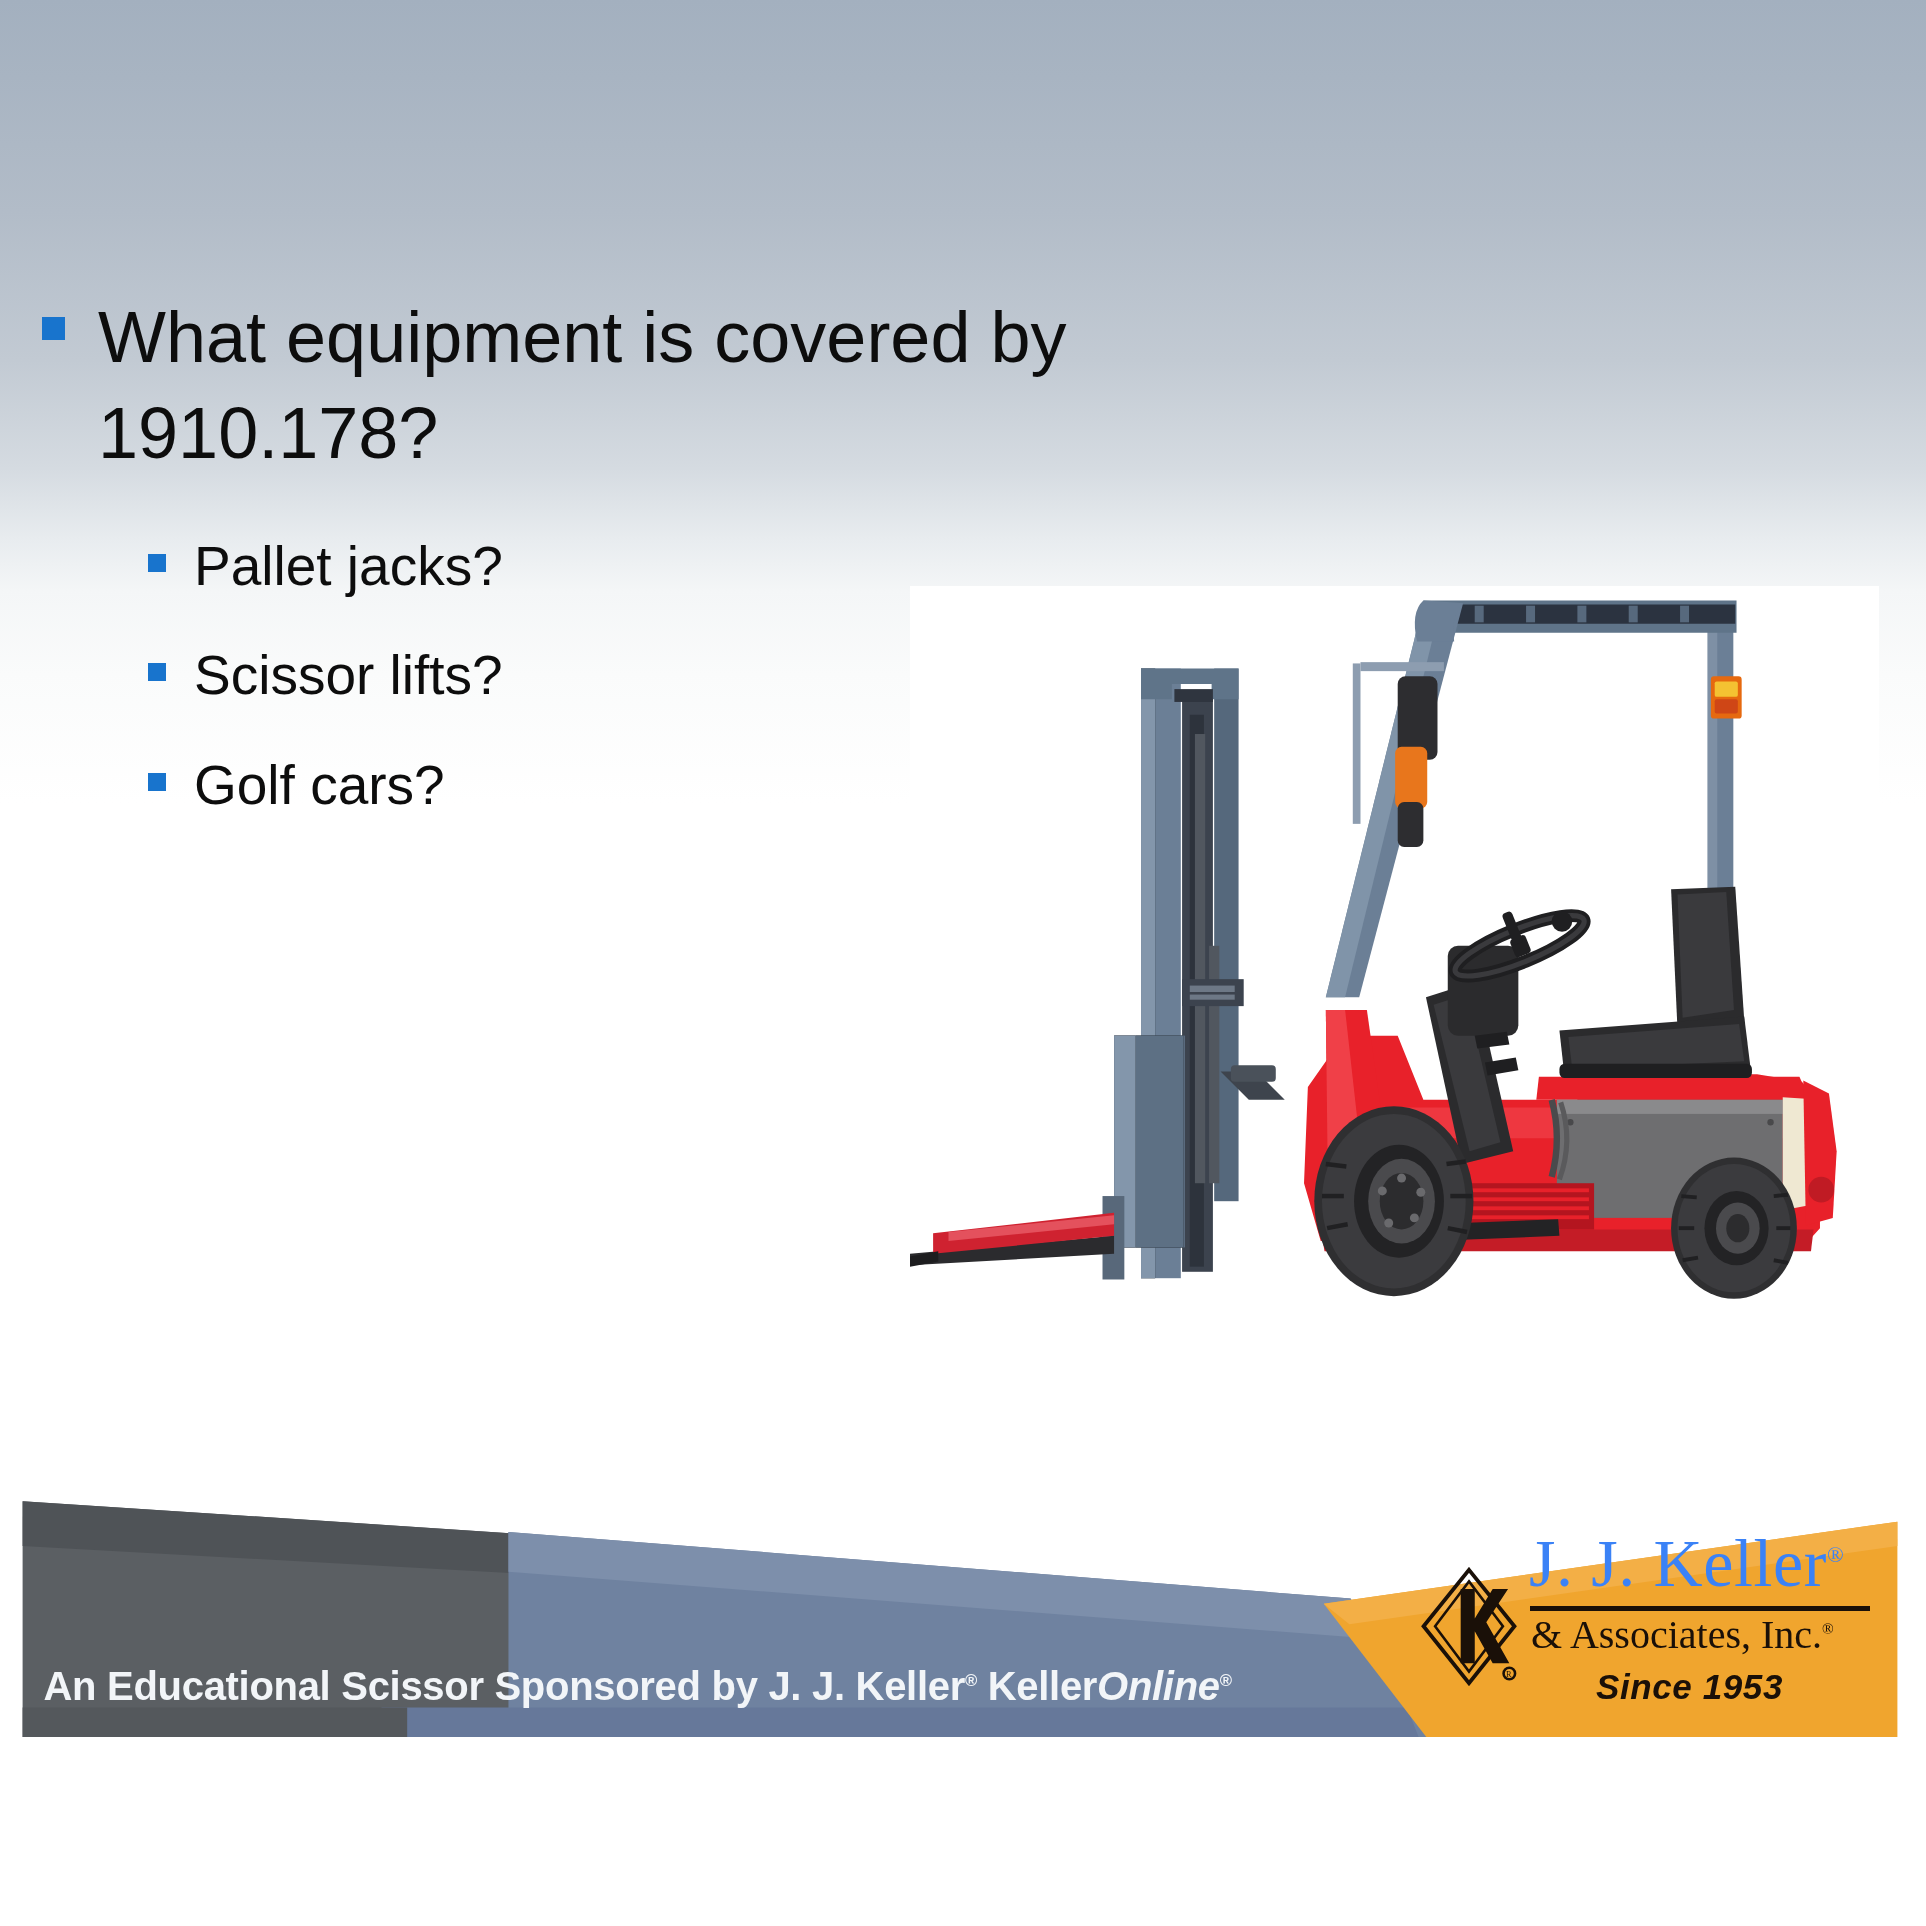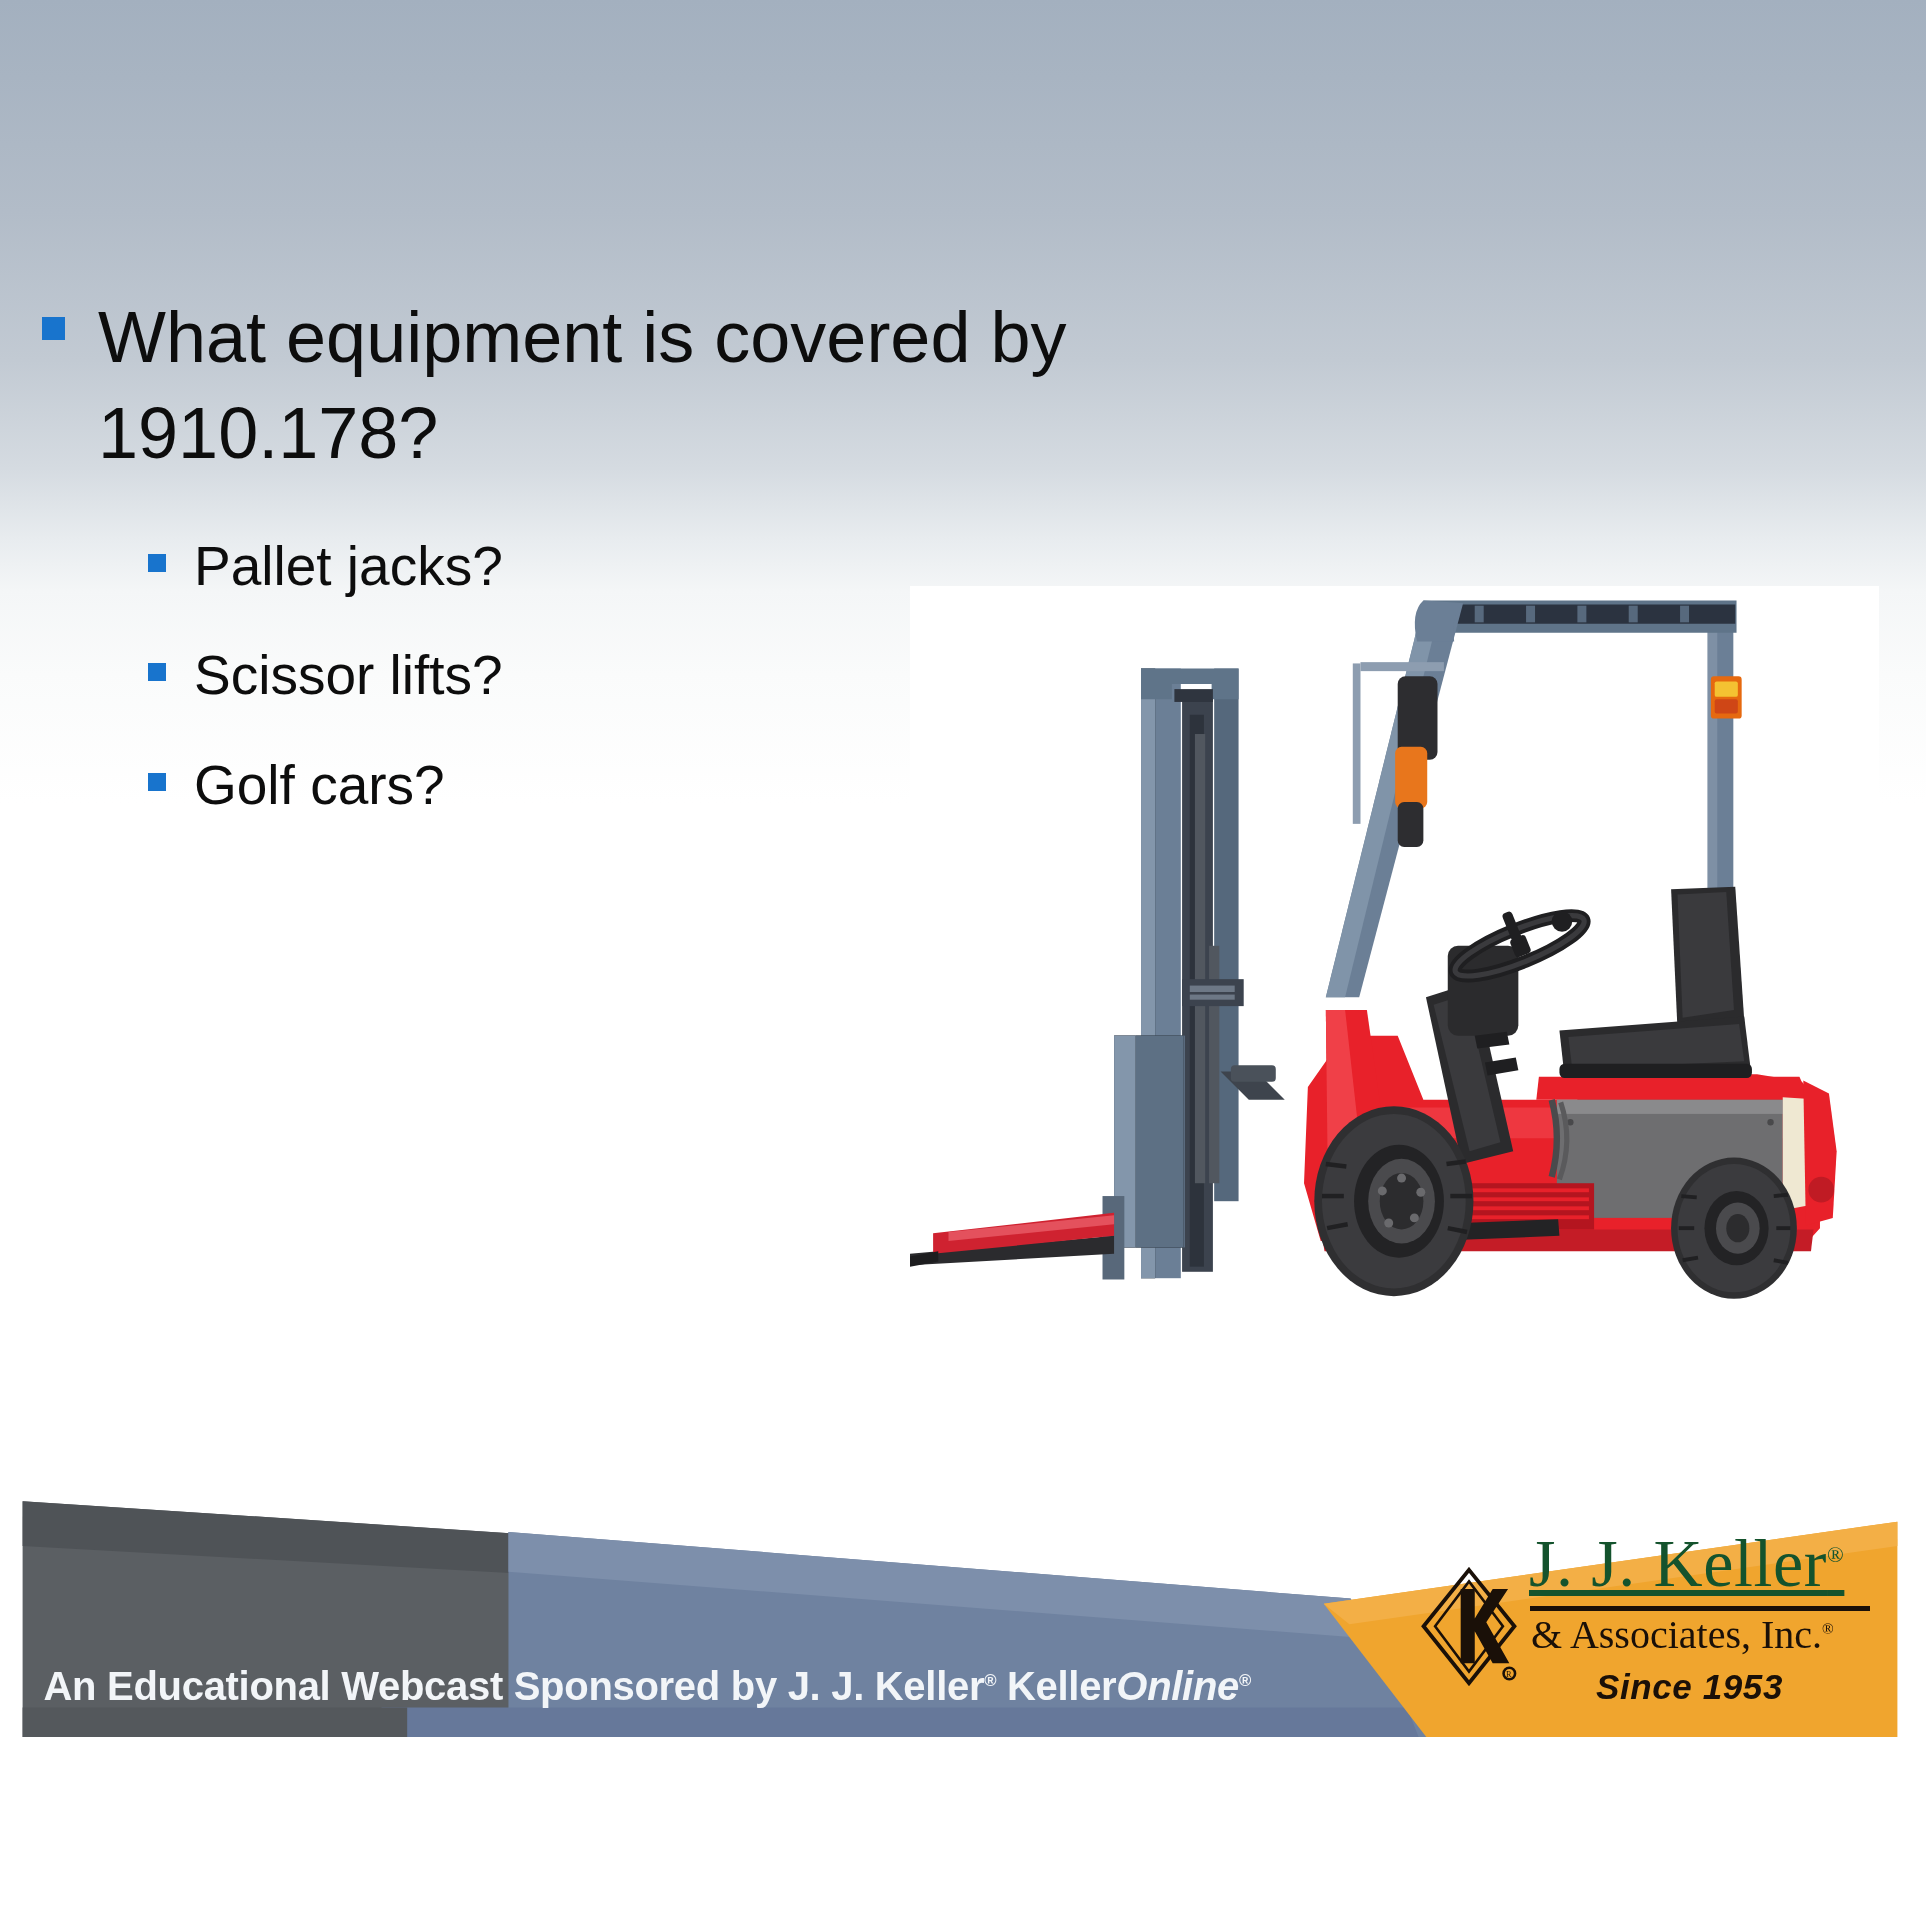--- a/index.html
+++ b/index.html
@@ -175,25 +175,24 @@
     left: 1400px;
     top: 32px;
     width: 462px;
     height: 193px;
   }
   .jjk-diamond { position: absolute; left: 0px; top: 39px; width: 96px; height: 119px; }
   .jjk-name {
     position: absolute; left: 108px; top: 1.3px;
     font-family: "Liberation Serif", serif;
     font-size: 68px;
-    color: #14532d;
+    color: #3b82f6;
     white-space: nowrap;
     line-height: 1;
     letter-spacing: 0.6px;
-    text-decoration: underline;
   }
   .jjk-rule {
     position: absolute; left: 109px; top: 78px;
     width: 340px; height: 4.5px; background: #1a1008;
   }
   .jjk-assoc {
     position: absolute; left: 110px; top: 87px;
     font-family: "Liberation Serif", serif;
     font-size: 40px;
     color: #1a1008;
@@ -428,21 +427,21 @@
 
       <path d="M0 330 L600 330 L600 376 L0 376 Z" fill="#54585c"></path>
 
       <path d="M2030 168 L2925 40 L2925 376 L2190 376 Z" fill="#f0a52e"></path>
       <path d="M2030 168 L2925 40 L2925 78 L2070 200 Z" fill="#f3af46"></path>
     </svg>
 
     <div class="footer-txt-layer">
 
 
-      <div class="tagline"><span>An Educational Webcast Sponsored by J. J. Keller</span><span class="reg">®</span><span> Keller</span><span class="ital">Online</span><span class="reg">®</span></div>
+      <div class="tagline"><span>An Educational Scissor Sponsored by J. J. Keller</span><span class="reg">®</span><span> Keller</span><span class="ital">Online</span><span class="reg">®</span></div>
 
       <div class="jjk-logo">
         <svg class="jjk-diamond" viewBox="0 0 150 185" xmlns="http://www.w3.org/2000/svg">
           <path d="M75 4 L146 92 L75 181 L4 92 Z" fill="none" stroke="#1a1008" stroke-width="6"></path>
           <path d="M75 22 L128 92 L75 163 L22 92 Z" fill="none" stroke="#1a1008" stroke-width="4"></path>
           <path d="M62 34 L84 34 L84 80 L112 34 L136 34 L102 86 L138 150 L112 150 L84 100 L84 150 L62 150 Z" fill="#1a1008"></path>
           <circle cx="138" cy="166" r="9" fill="none" stroke="#1a1008" stroke-width="4"></circle>
           <text x="133" y="172" font-family="Liberation Serif, serif" font-size="13" fill="#1a1008">R</text>
         </svg>
         <div class="jjk-name"><span>J. J. Keller</span><span style="font-size:22px;vertical-align:super;">®</span></div>

